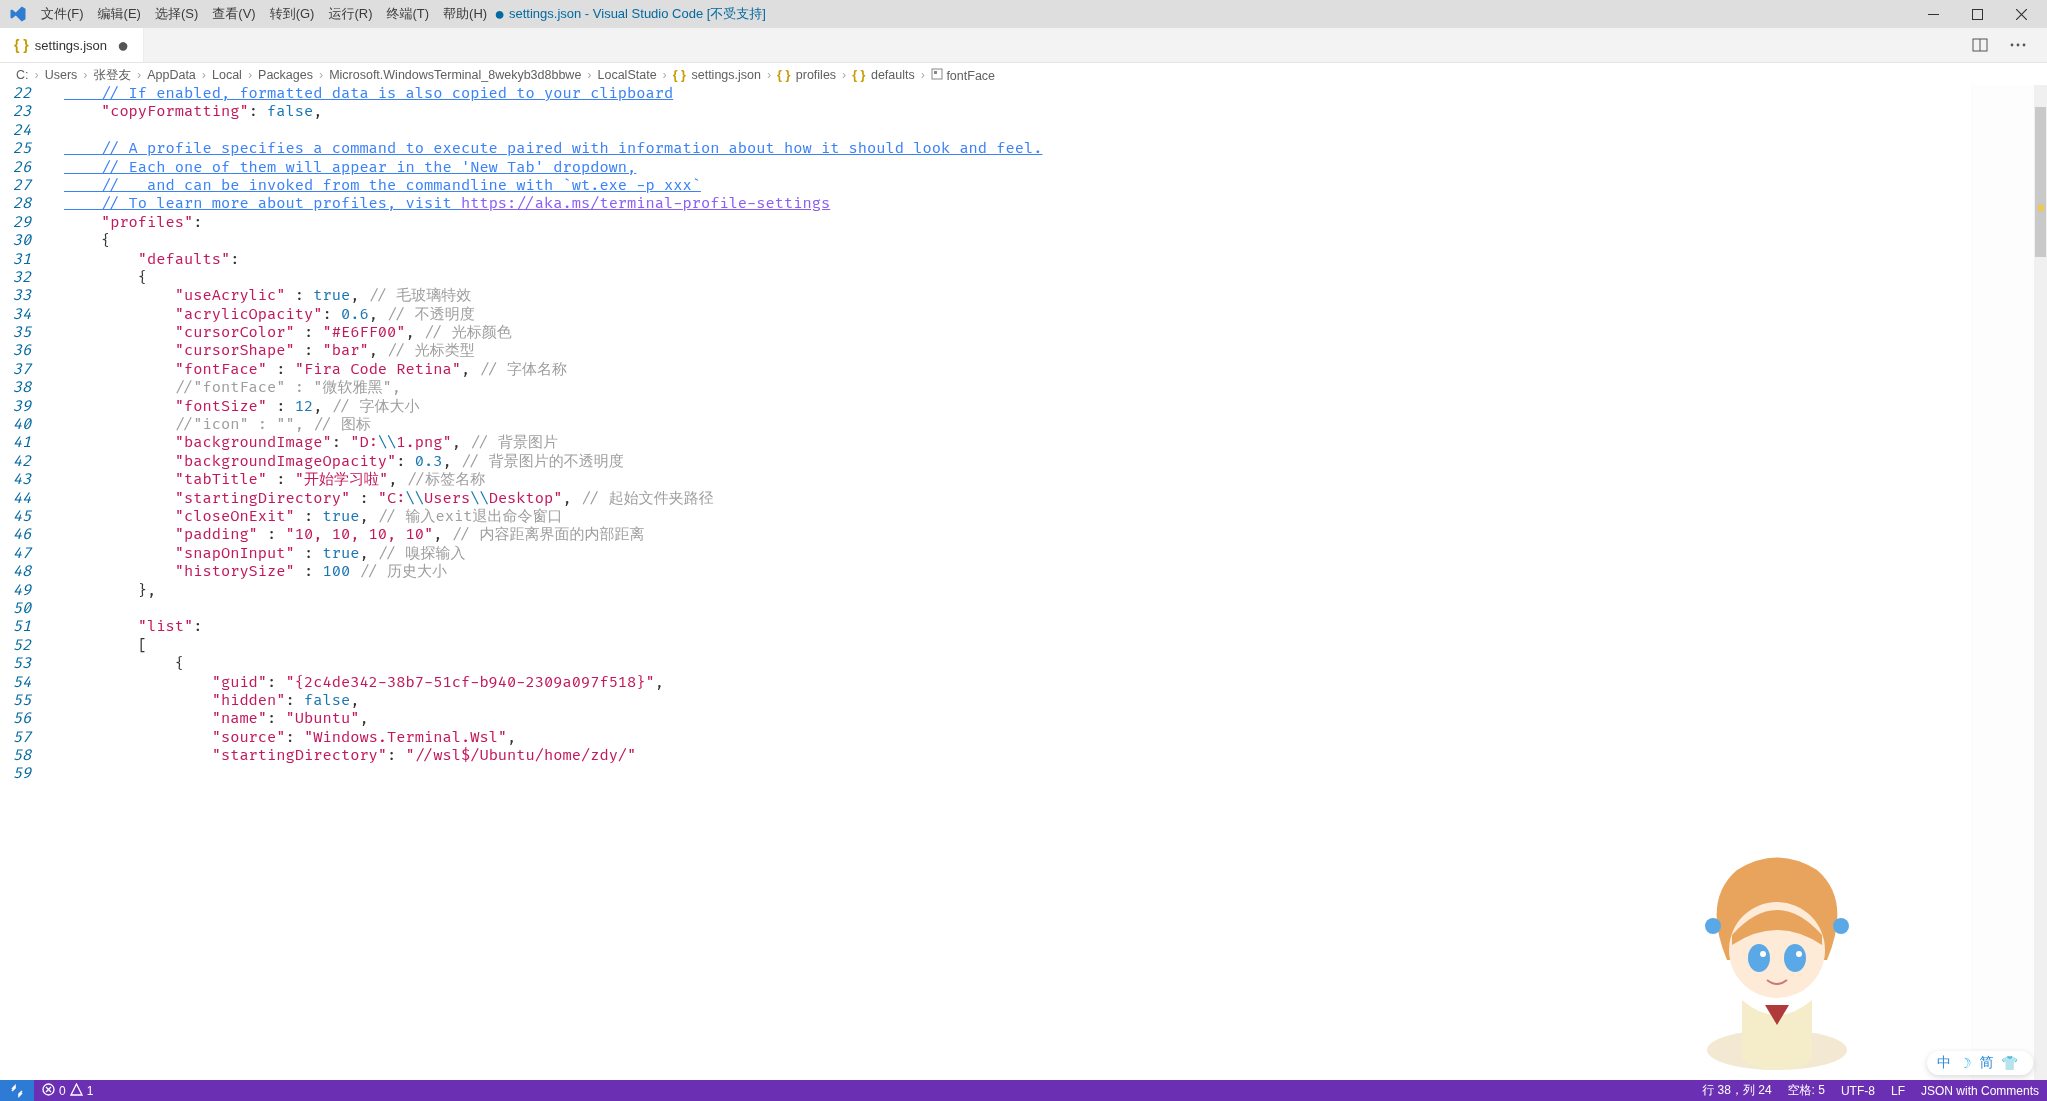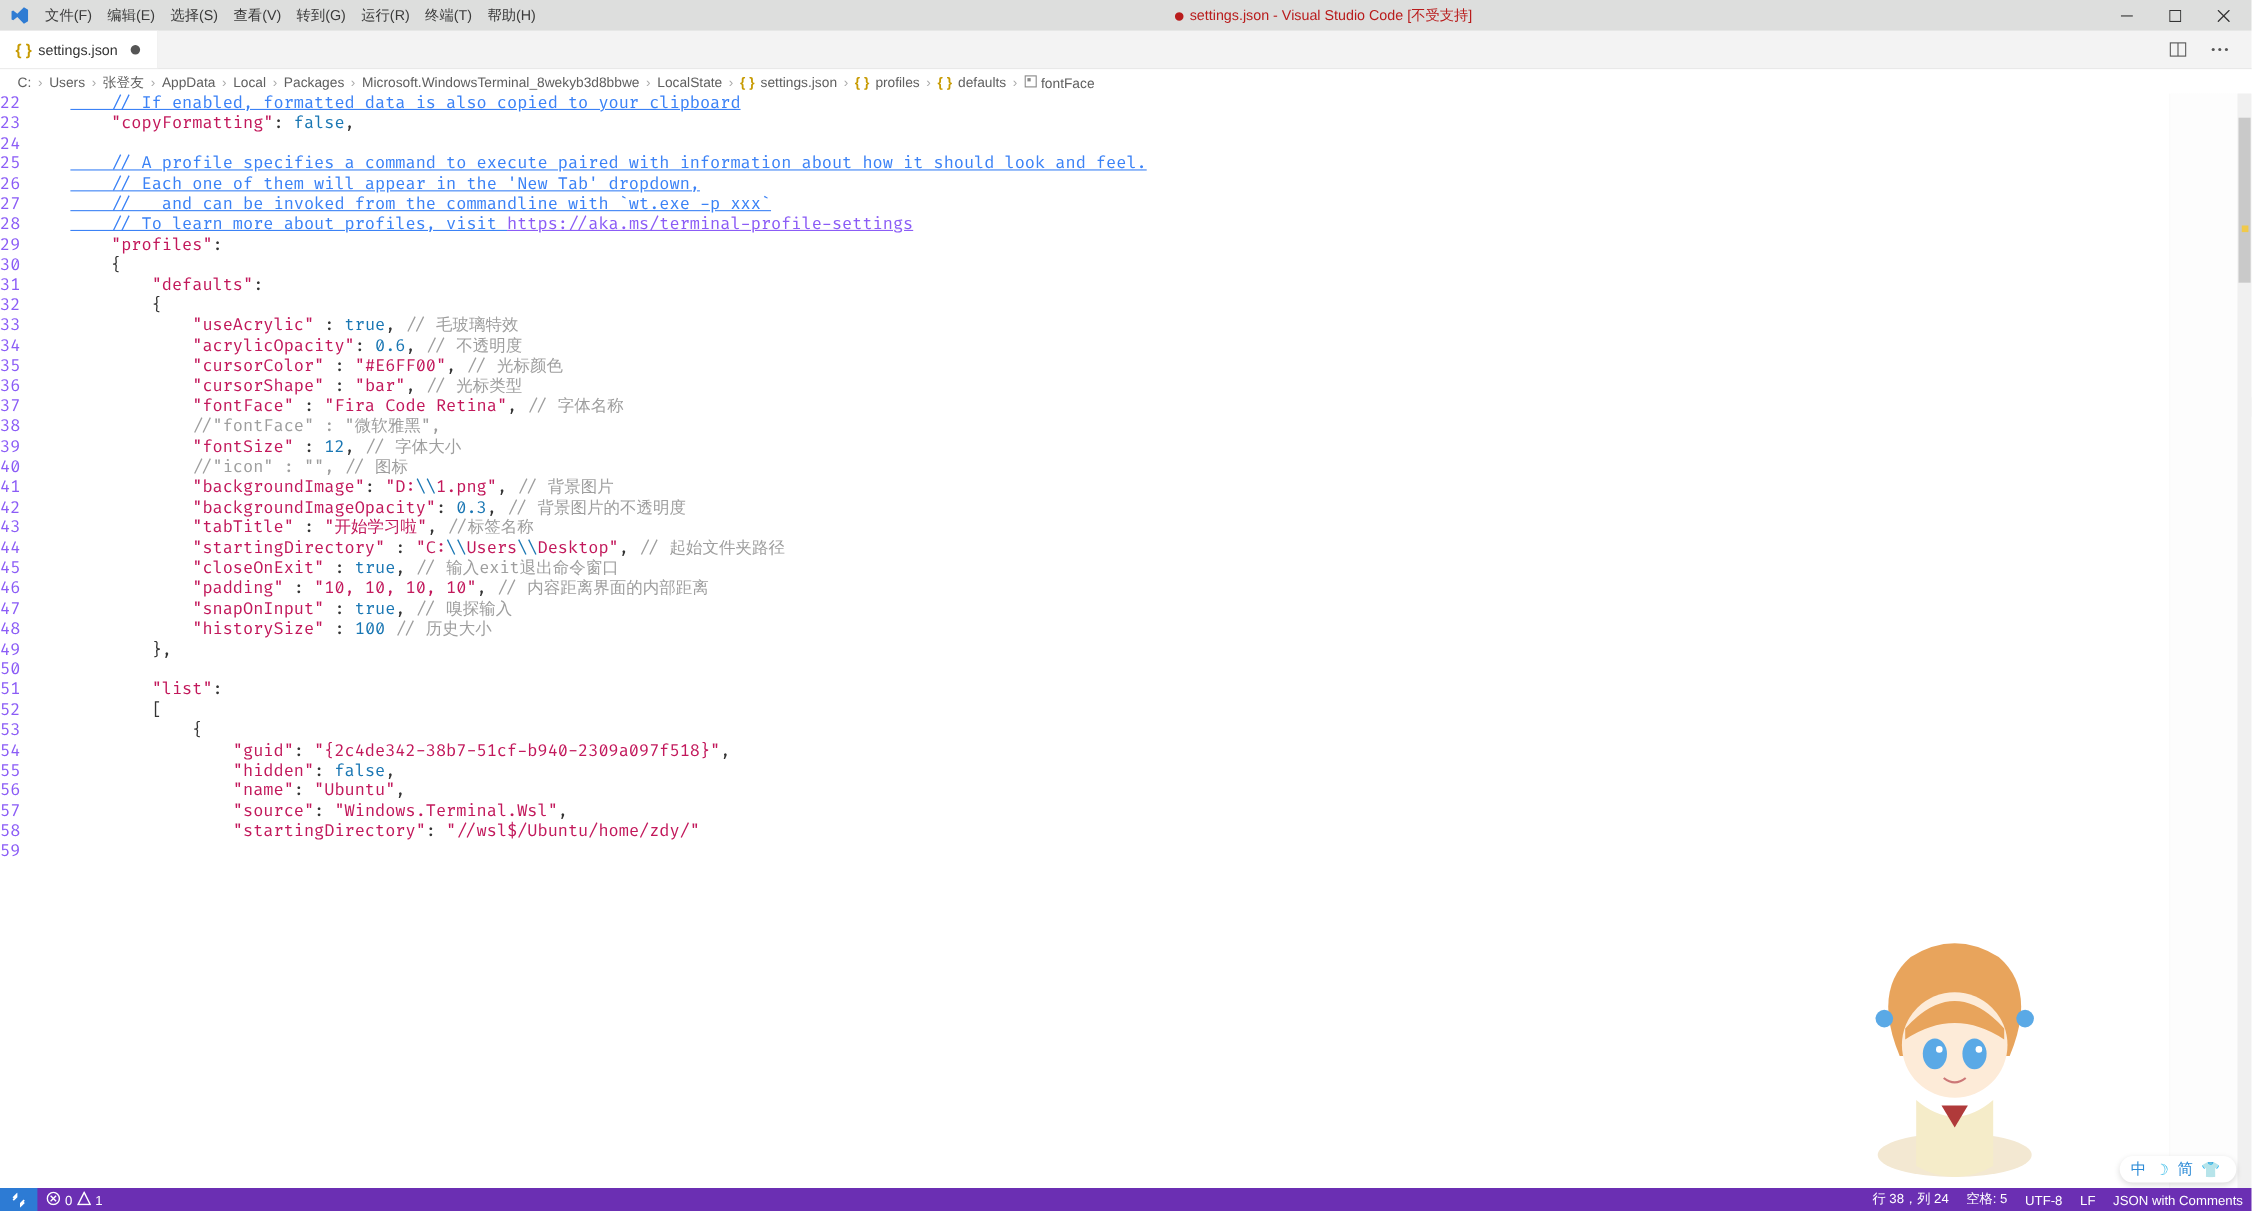--- a/index.html
+++ b/index.html
@@ -18,21 +18,21 @@
   height: 28px;
   background: #dddedd;
   display: flex;
   align-items: center;
   padding: 0 4px;
   color: #3b3b3b;
   font-size: 13px;
 }
 .titlebar .vscode-icon { width: 20px; height: 20px; margin: 0 6px 0 4px; display:flex; align-items:center; justify-content:center; }
 .menu-item { padding: 0 7px; cursor: pointer; }
-.title-center { flex: 1; text-align: center; color: #b91c1c; }
+.title-center { flex: 1; color: #0369a1; }
 .title-center .dot { font-size: 18px; line-height: 1; vertical-align: middle; margin-right: 4px; }
 .win-controls { display:flex; }
 .win-btn { width: 44px; height: 28px; display:flex; align-items:center; justify-content:center; color:#3b3b3b; }
 
 .tabs-row {
   height: 35px;
   background: #f3f3f3;
   display:flex;
   align-items:stretch;
   border-bottom: 1px solid #e5e5e5;
@@ -73,25 +73,26 @@
   left:0; right:0;
   bottom: 21px;
   background:#ffffff;
   display:flex;
   font-family: Consolas, "Fira Code", monospace;
   font-size: 15px;
   overflow:hidden;
 }
 .gutter {
   width: 64px;
-  text-align: left;
+  text-align: center;
   padding-right: 20px;
-  color:#8b5cf6;
+  color:#0369a1;
   user-select:none;
   background:#ffffff;
+  font-style:italic;
 }
 .code {
   flex:1;
   position:relative;
 }
 .codeline {
   height: 18.4px;
   line-height: 18.4px;
   white-space: pre;
   padding-left: 0;

